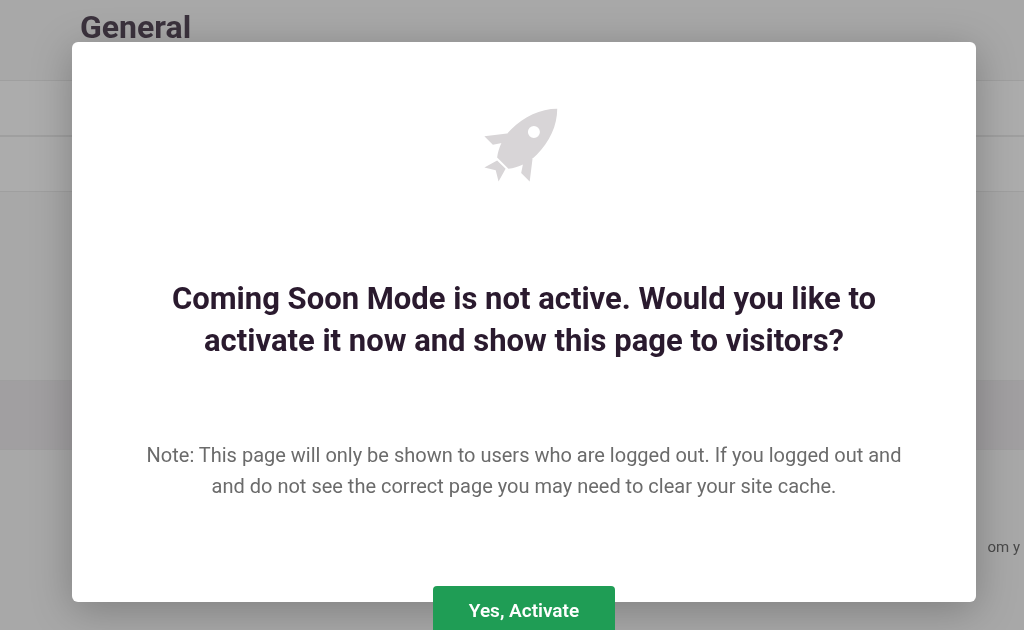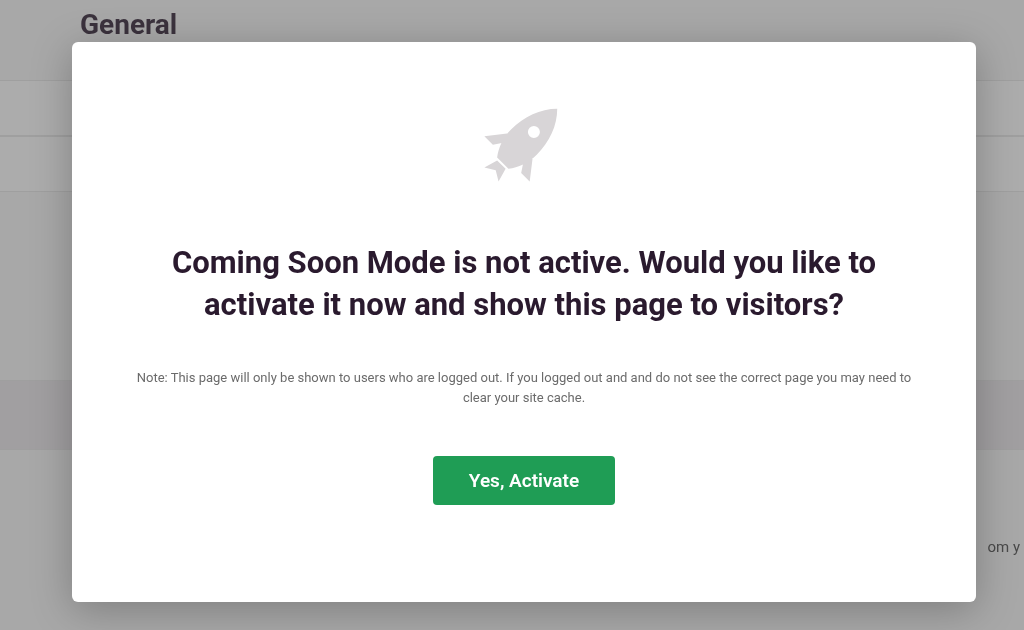--- a/index.html
+++ b/index.html
@@ -17,21 +17,21 @@
     }
     .backdrop {
       position: absolute;
       inset: 0;
       background: #f0f0f0;
     }
     .bg-heading {
       position: absolute;
       top: 8px;
       left: 80px;
-      font-size: 28px;
+      font-size: 32px;
       font-weight: 700;
       color: #2a1a2e;
     }
     .bg-row {
       position: absolute;
       left: 0;
       right: 0;
       height: 56px;
       background: #f8f8f8;
       border-top: 1px solid #e0e0e0;
@@ -59,38 +59,39 @@
       left: 72px;
       right: 48px;
       bottom: 28px;
       background: #ffffff;
       border-radius: 6px;
       box-shadow: 0 8px 40px rgba(0,0,0,0.25);
       padding: 50px 60px 40px 60px;
       display: flex;
       flex-direction: column;
       align-items: center;
+      gap: 36px;
     }
     .rocket-icon {
       width: 100px;
       height: 100px;
       margin-bottom: 50px;
       color: #d8d5d7;
     }
     .modal-title {
       font-size: 31px;
       font-weight: 700;
       color: #2a1a2e;
       text-align: center;
       line-height: 1.35;
       max-width: 740px;
       margin-bottom: 42px;
     }
     .modal-note {
-      font-size: 13px;
+      font-size: 20px;
       color: #6b6b6b;
       text-align: center;
       line-height: 1.55;
       max-width: 780px;
       margin-bottom: 48px;
     }
     .modal-actions {
       display: flex;
       gap: 18px;
       justify-content: center;

